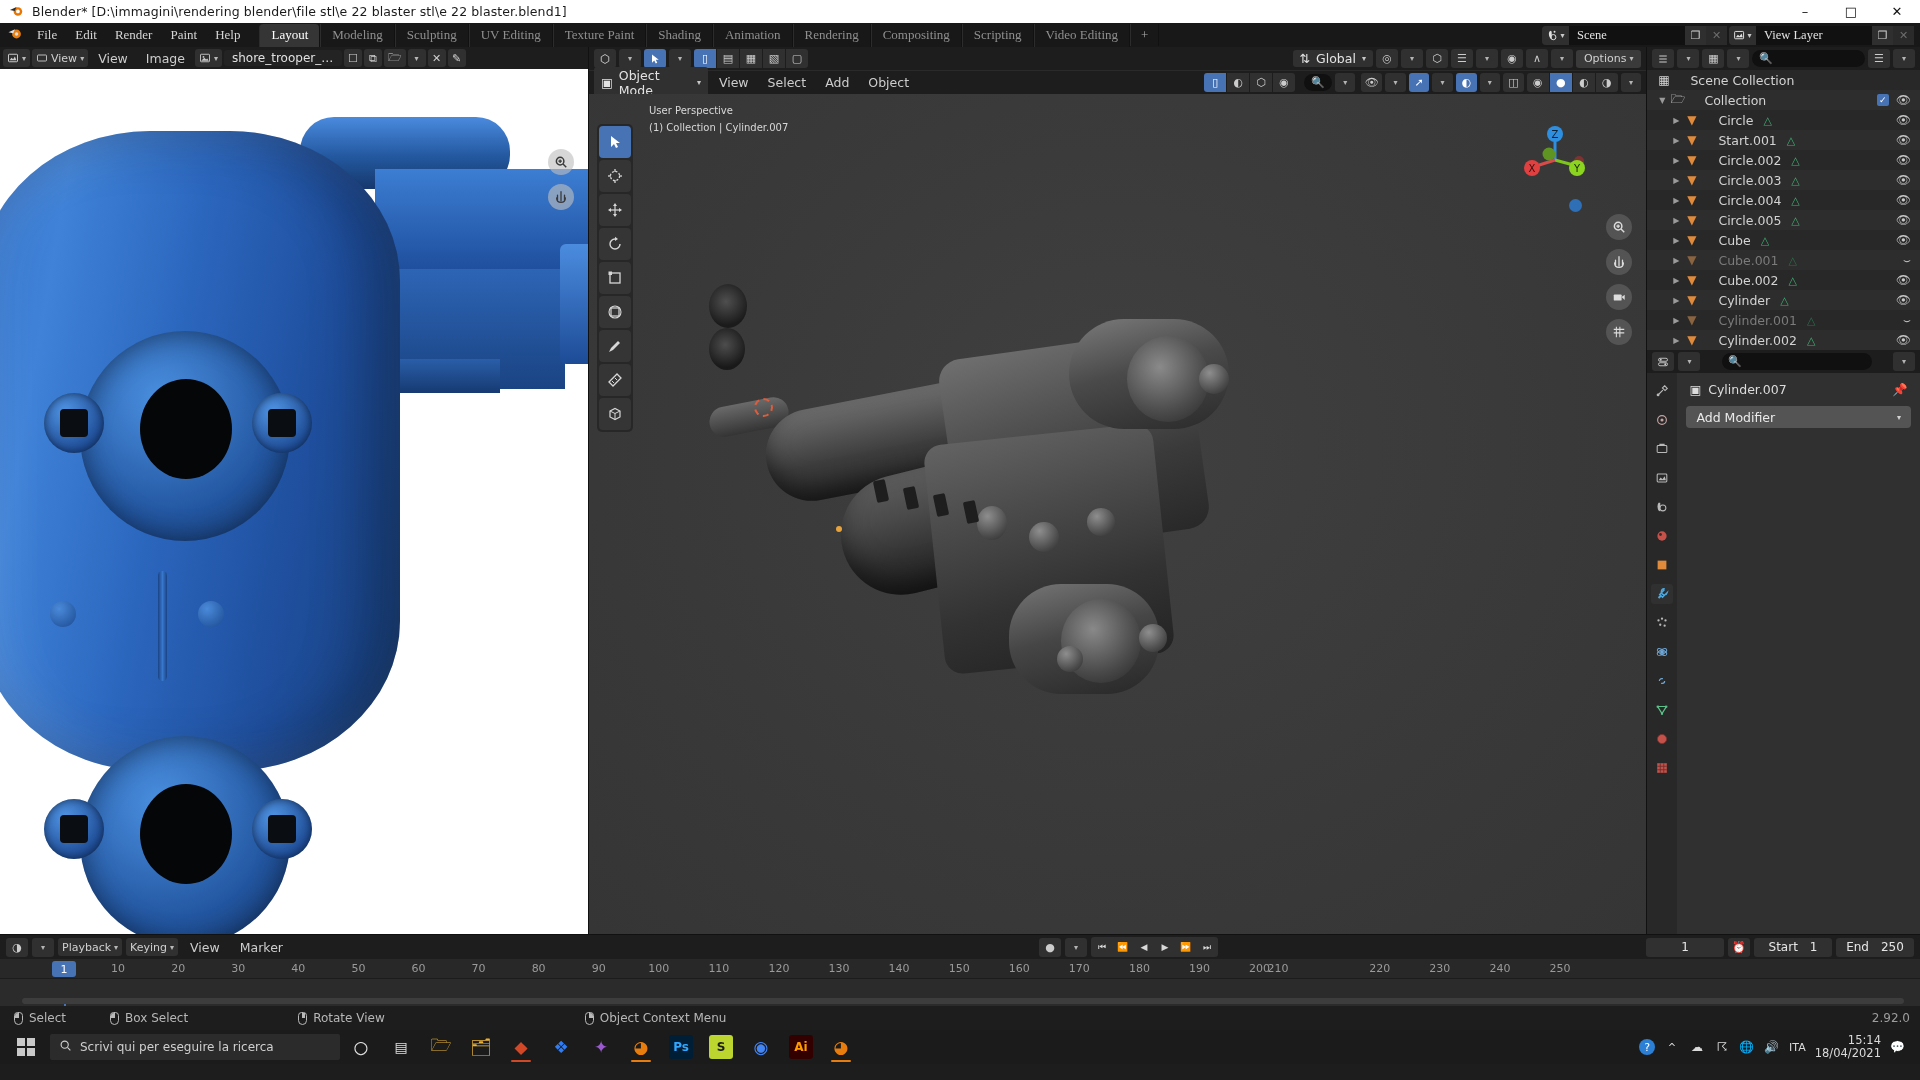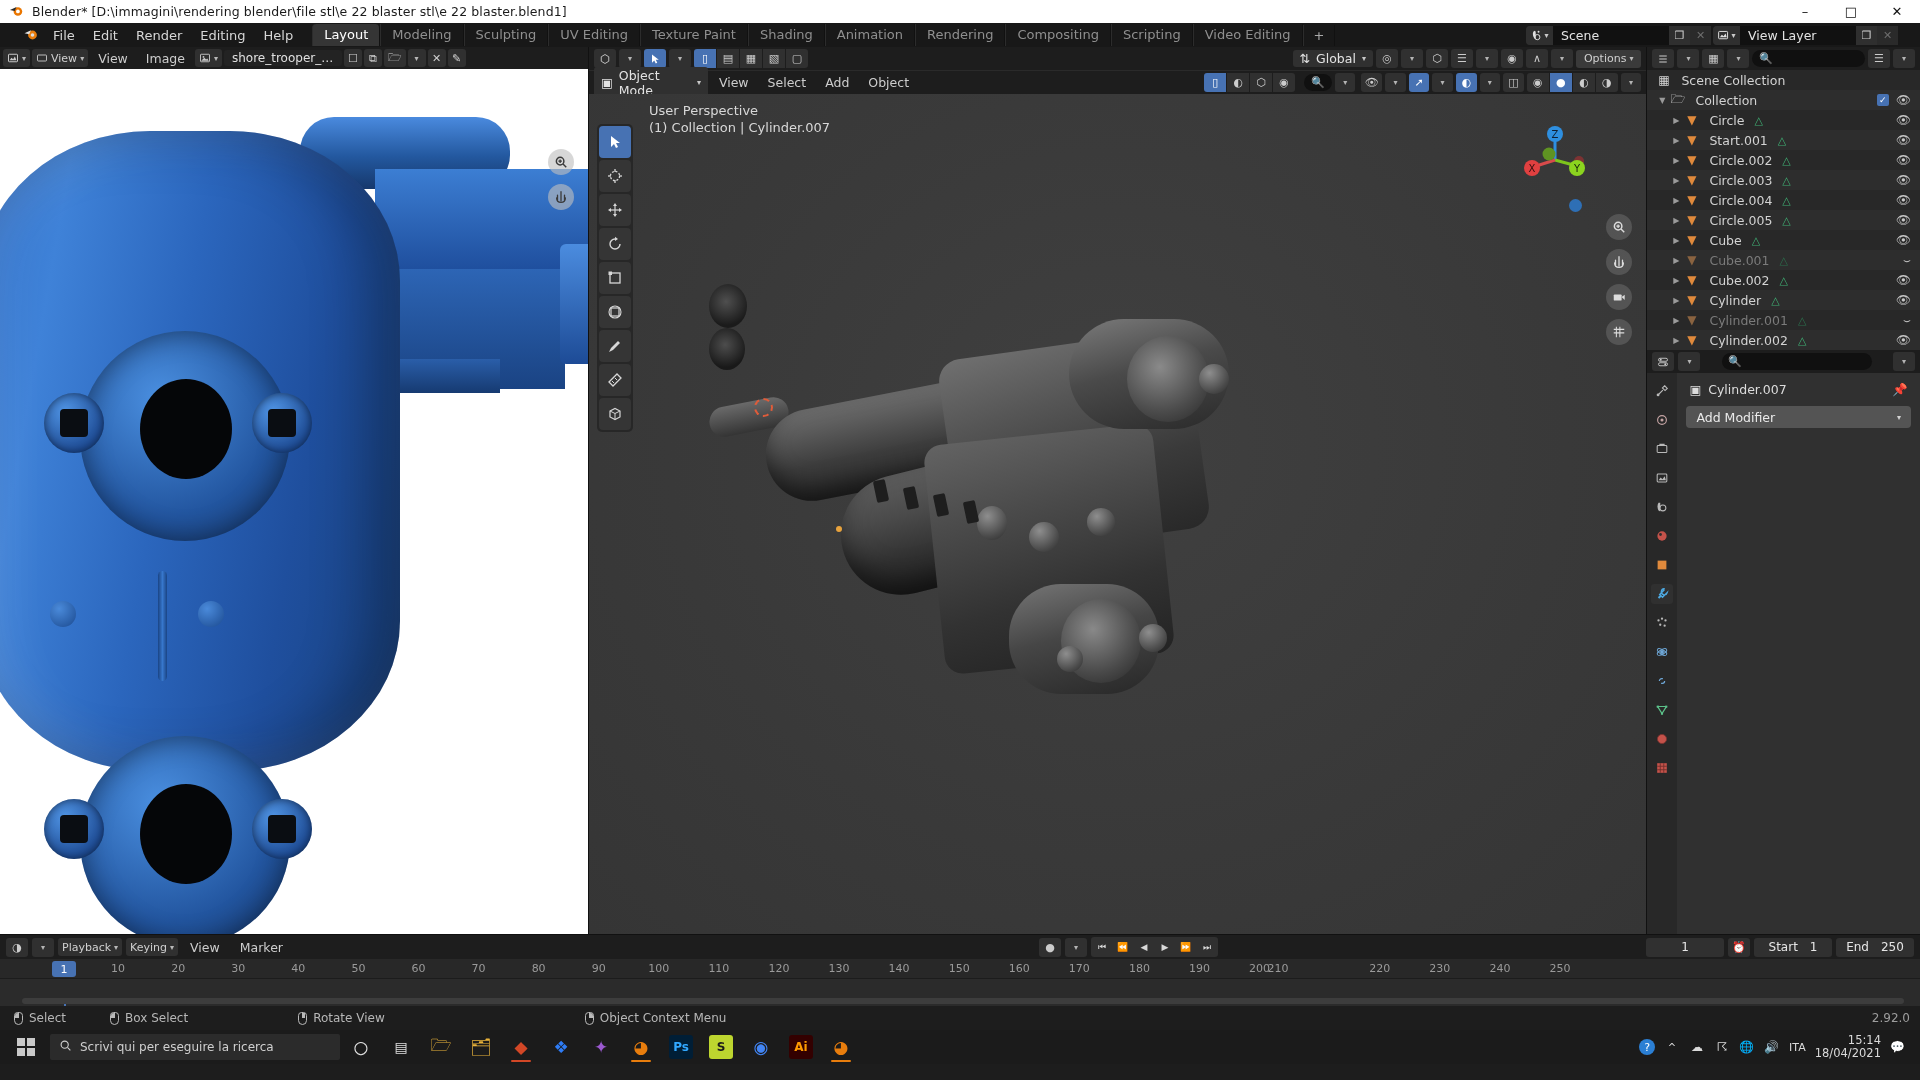--- a/index.html
+++ b/index.html
@@ -16,21 +16,21 @@
     display:flex; align-items:center; font-size:12.5px;
     font-family:"DejaVu Sans", sans-serif;
   }
   #titlebar .blend-logo { width:20px; text-align:center; margin-left:6px; }
   #titlebar .tb-text { margin-left:6px; letter-spacing:.1px; }
   #titlebar .wbtns { margin-left:auto; display:flex; height:23px; }
   #titlebar .wbtn { width:46px; display:flex; align-items:center; justify-content:center;
      font-size:13px; color:#111; }
 
   
-  #topbar { height:24px; background:#181818; display:flex; align-items:center; padding:0 18px; position:relative;}
+  #topbar { height:24px; background:#181818; display:flex; align-items:center; padding:0 2px; position:relative;font-family:Liberation Serif, serif;}
   .bl-icon { width:26px; text-align:center; color:#e87d0d; font-size:14px;}
   .menu-item { padding:2px 9px; font-size:13px; color:#d6d6d6; border-radius:3px; }
   .wstabs { display:flex; align-items:center; margin-left:10px; }
   .wstab { padding:3px 11px 4px; font-size:13px; color:#8f8f8f;
      border-left:1px solid #2c2c2c; border-right:1px solid #111; }
   .wstab.active { background:#353535; color:#ffffff; border-radius:4px 4px 0 0; }
   .wstab.plus { color:#a9a9a9; padding:3px 10px; }
   .topright { margin-left:auto; display:flex; align-items:center; gap:2px; padding-right:4px;}
   .idblock { display:flex; align-items:center; background:#232323; border-radius:4px; height:19px; }
   .idblock .idicon { width:27px; height:19px; background:#2f2f2f; border-radius:4px 0 0 4px;
@@ -106,21 +106,21 @@
      align-items:center; justify-content:center; font-size:11px; color:#ccc;}
   .sqbtn.on { background:#4772b3; color:#fff;}
   .segbar { display:flex; gap:1px; }
   .segbar .sqbtn { border-radius:0; }
   .segbar .sqbtn:first-child { border-radius:3px 0 0 3px;}
   .segbar .sqbtn:last-child { border-radius:0 3px 3px 0;}
   .modedd { display:flex; align-items:center; gap:6px; background:#303030; border-radius:3px;
      padding:1px 7px; font-size:12.5px; color:#e2e2e2;}
   .vp-canvas { flex:1; position:relative; overflow:hidden;
      background:radial-gradient(ellipse at 50% 42%, #404040 0%, #393939 60%, #353535 100%); }
-  .vp-text { position:absolute; left:60px; top:8px; font-size:13px; color:#d8d8d8; line-height:17px;}
+  .vp-text { position:absolute; left:60px; top:8px; font-size:10px; color:#d8d8d8; line-height:17px;}
   .vp-toolbar { position:absolute; left:8px; top:30px; display:flex; flex-direction:column; gap:2px;
      background:#272727; border-radius:5px; padding:2px;}
   .tbtn { width:32px; height:32px; border-radius:4px; background:#353535; display:flex;
      align-items:center; justify-content:center; color:#d7d7d7;}
   .tbtn.on { background:#4772b3; color:#fff;}
   .gizmo { position:absolute; right:55px; top:30px; width:72px; height:72px;}
   .vp-nav { position:absolute; right:14px; top:120px; display:flex; flex-direction:column; gap:9px;}
   .vnavbtn { width:26px; height:26px; border-radius:50%; background:rgba(150,150,150,.30);
       display:flex; align-items:center; justify-content:center; color:#d8d8d8; font-size:13px;}
 
@@ -173,21 +173,21 @@
   .out-hdr { height:23px; background:#1d1d1d; display:flex; align-items:center; gap:3px; padding:0 5px;}
   .searchbox { flex:1; background:#101010; border-radius:9px; height:17px; display:flex;
      align-items:center; padding:0 7px; font-size:11px; color:#7d7d7d; gap:5px; }
   .out-filters { margin-left:auto; display:flex; gap:3px; align-items:center;}
   #outliner { background:#282828; flex:0 0 280px; overflow:hidden; font-size:12.5px; position:relative;}
   .otrow { height:20px; display:flex; align-items:center; padding-left:8px; color:#d3d3d3;}
   .otrow.alt { background:#2d2d2d; }
   .otrow.dim { color:#7b7b7b; }
   .disc { width:14px; text-align:center; font-size:8px; color:#9a9a9a; }
   .ot-ico { width:17px; text-align:center; font-size:12px; }
-  .ot-label { margin-left:9px; white-space:nowrap; }
+  .ot-label { margin-left:18px; white-space:nowrap; }
   .ot-mesh { margin-left:10px; color:#3fae73; font-size:11px;}
   .ot-right { margin-left:auto; display:flex; align-items:center; gap:7px; padding-right:9px; color:#c7c7c7; font-size:12px;}
   .checkbox { width:12px; height:12px; border-radius:2px; background:#4772b3; color:#fff;
      font-size:9px; display:flex; align-items:center; justify-content:center;}
 
   
   .prop-hdr { height:23px; background:#1d1d1d; display:flex; align-items:center; gap:4px; padding:0 5px;}
   #properties { flex:1; display:flex; background:#303030; }
   .prop-tabs { width:30px; background:#282828; display:flex; flex-direction:column; align-items:center;
      padding-top:8px; gap:9px; }
@@ -269,21 +269,21 @@
   <span class="bl-icon">
     <svg width="16" height="16" viewBox="0 0 16 16">
         <circle cx="9.5" cy="9" r="4.4" fill="#e87d0d"></circle>
         <circle cx="9.5" cy="9" r="1.8" fill="#ddd"></circle>
         <path d="M1.5 7.3 L8 4.3 L6.2 8.3 Z" fill="#e0e0e0"></path>
       </svg>
   </span>
   <div class="menu-item">File</div>
   <div class="menu-item">Edit</div>
   <div class="menu-item">Render</div>
-  <div class="menu-item">Editing</div>
+  <div class="menu-item">Paint</div>
   <div class="menu-item">Help</div>
 
   <div class="wstabs">
     <div class="wstab active">Layout</div>
     <div class="wstab">Modeling</div>
     <div class="wstab">Sculpting</div>
     <div class="wstab">UV Editing</div>
     <div class="wstab">Texture Paint</div>
     <div class="wstab">Shading</div>
     <div class="wstab">Animation</div>

